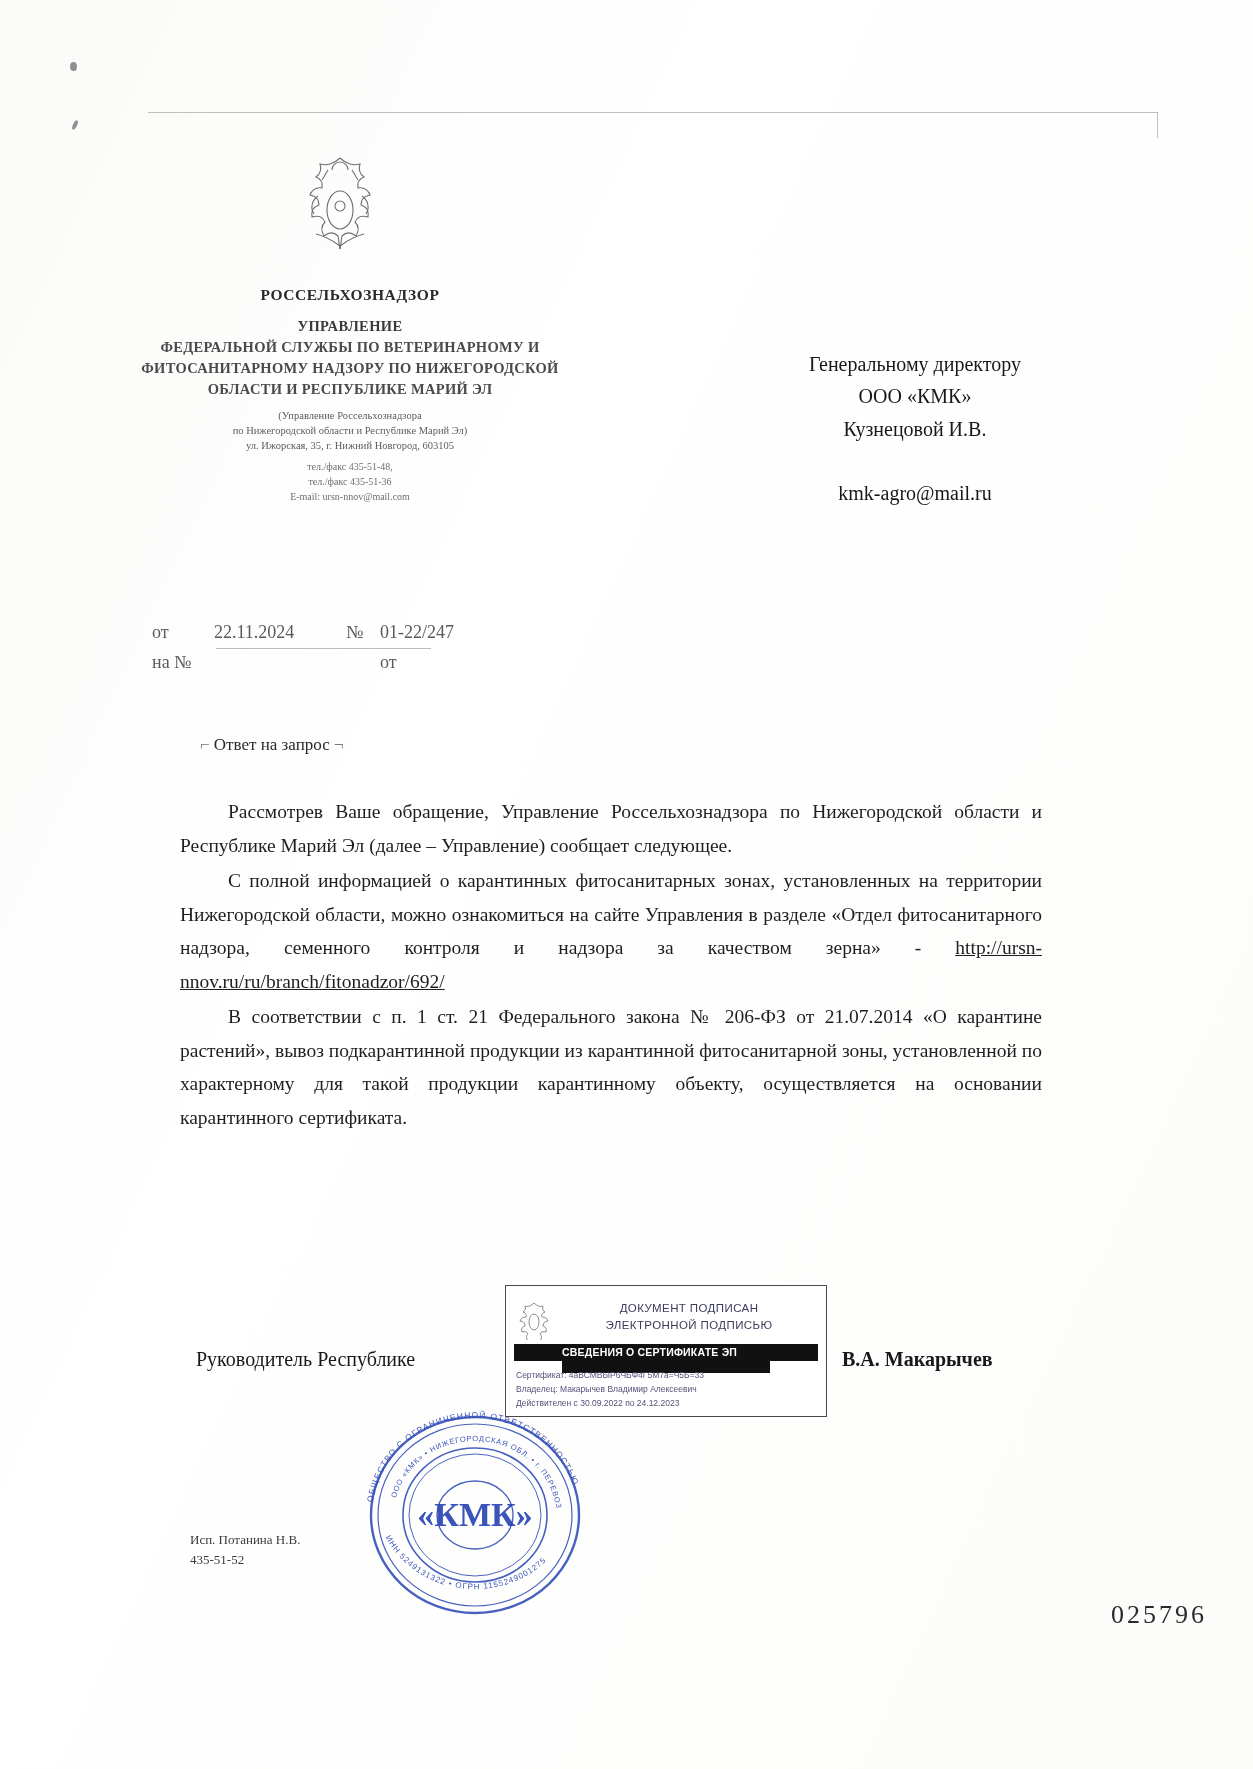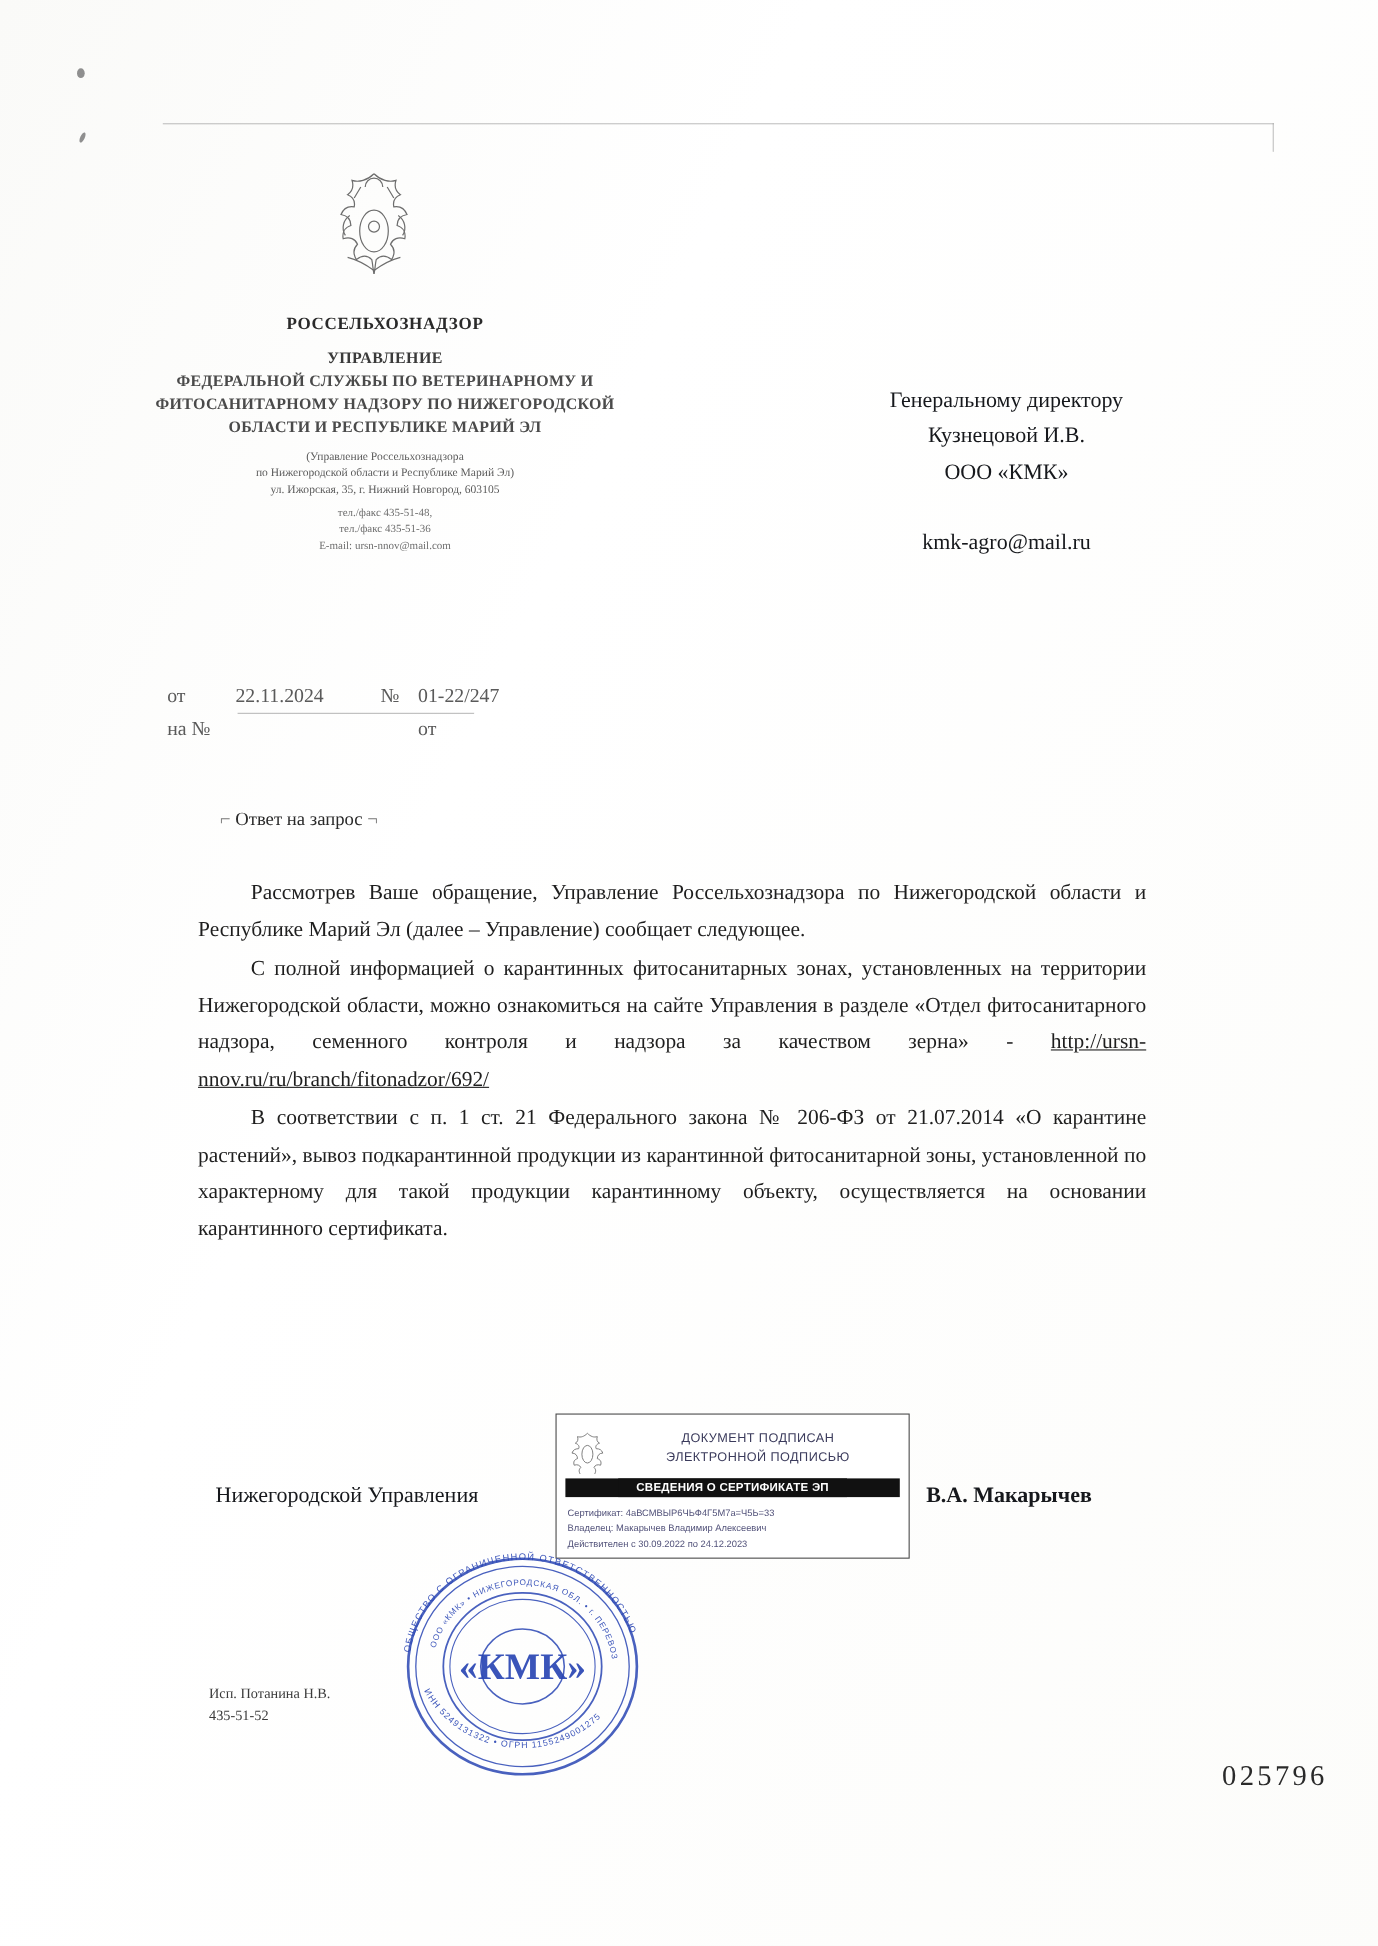--- a/index.html
+++ b/index.html
@@ -227,27 +227,26 @@
     top: 58px;
     width: 304px;
     height: 17px;
     background: #111;
   }
   .ds-bar-inner {
     position: absolute;
     left: 48px;
     top: 0px;
     width: 208px;
-    height: 17px;
+    height: 29px;
     background: #111;
     color: #fff;
     font-size: 10.5px;
     font-weight: 700;
     letter-spacing: .2px;
-    text-align: center;
     line-height: 17px;
   }
   .ds-lines {
     position: absolute;
     left: 10px;
     top: 82px;
     width: 300px;
     font-size: 8.5px;
     color: #52527a;
     line-height: 1.65;
@@ -340,40 +339,40 @@
       <div class="lab">на №</div>
       <div class="date">&nbsp;</div>
       <div class="no">&nbsp;</div>
       <div class="val">от</div>
     </div>
   </div>
   <div class="ref-underline"></div>
 
   <div class="addressee">
     <div>Генеральному директору</div>
+    <div>ООО «КМК»</div>
     <div>Кузнецовой И.В.</div>
-    <div>ООО «КМК»</div>
     <div class="email">kmk-agro@mail.ru</div>
   </div>
 
   <div class="subject">
     <span class="br">⌐</span>
     <span>Ответ на запрос</span>
     <span class="br">¬</span>
   </div>
 
   <div class="body-text">
     <p>Рассмотрев Ваше обращение, Управление Россельхознадзора по Нижегородской области и Республике Марий Эл (далее – Управление) сообщает следующее.</p>
     <p>
       <span>С полной информацией о карантинных фитосанитарных зонах, установленных на территории Нижегородской области, можно ознакомиться на сайте Управления в разделе «Отдел фитосанитарного надзора, семенного контроля и надзора за качеством зерна» - </span><a class="link" href="#">http://ursn-nnov.ru/ru/branch/fitonadzor/692/</a>
     </p>
     <p>В соответствии с п. 1 ст. 21 Федерального закона № 206-ФЗ от 21.07.2014 «О карантине растений», вывоз подкарантинной продукции из карантинной фитосанитарной зоны, установленной по характерному для такой продукции карантинному объекту, осуществляется на основании карантинного сертификата.</p>
   </div>
 
-  <div class="sig-left">Нижегородской Управления</div>
+  <div class="sig-left">Руководитель Республике</div>
   <div class="sig-right">В.А. Макарычев</div>
 
   <div class="ds-stamp">
     <div class="ds-emblem">
       <svg viewBox="0 0 36 40" width="36" height="40" aria-hidden="true">
         <g fill="none" stroke="#555" stroke-width=".8">
           <path d="M18 3 c-3 3 -6 4 -9 3 c1 3 0 5 -2 6 c3 1 4 3 3 5 c-3 0 -5 1 -6 4 c3 0 5 2 5 5 c-3 1 -4 3 -3 6 c3 -1 5 0 6 2 c-2 2 -2 4 0 7"></path>
           <path d="M18 3 c3 3 6 4 9 3 c-1 3 0 5 2 6 c-3 1 -4 3 -3 5 c3 0 5 1 6 4 c-3 0 -5 2 -5 5 c3 1 4 3 3 6 c-3 -1 -5 0 -6 2 c2 2 2 4 0 7"></path>
           <ellipse cx="18" cy="22" rx="5" ry="8"></ellipse>
         </g>

